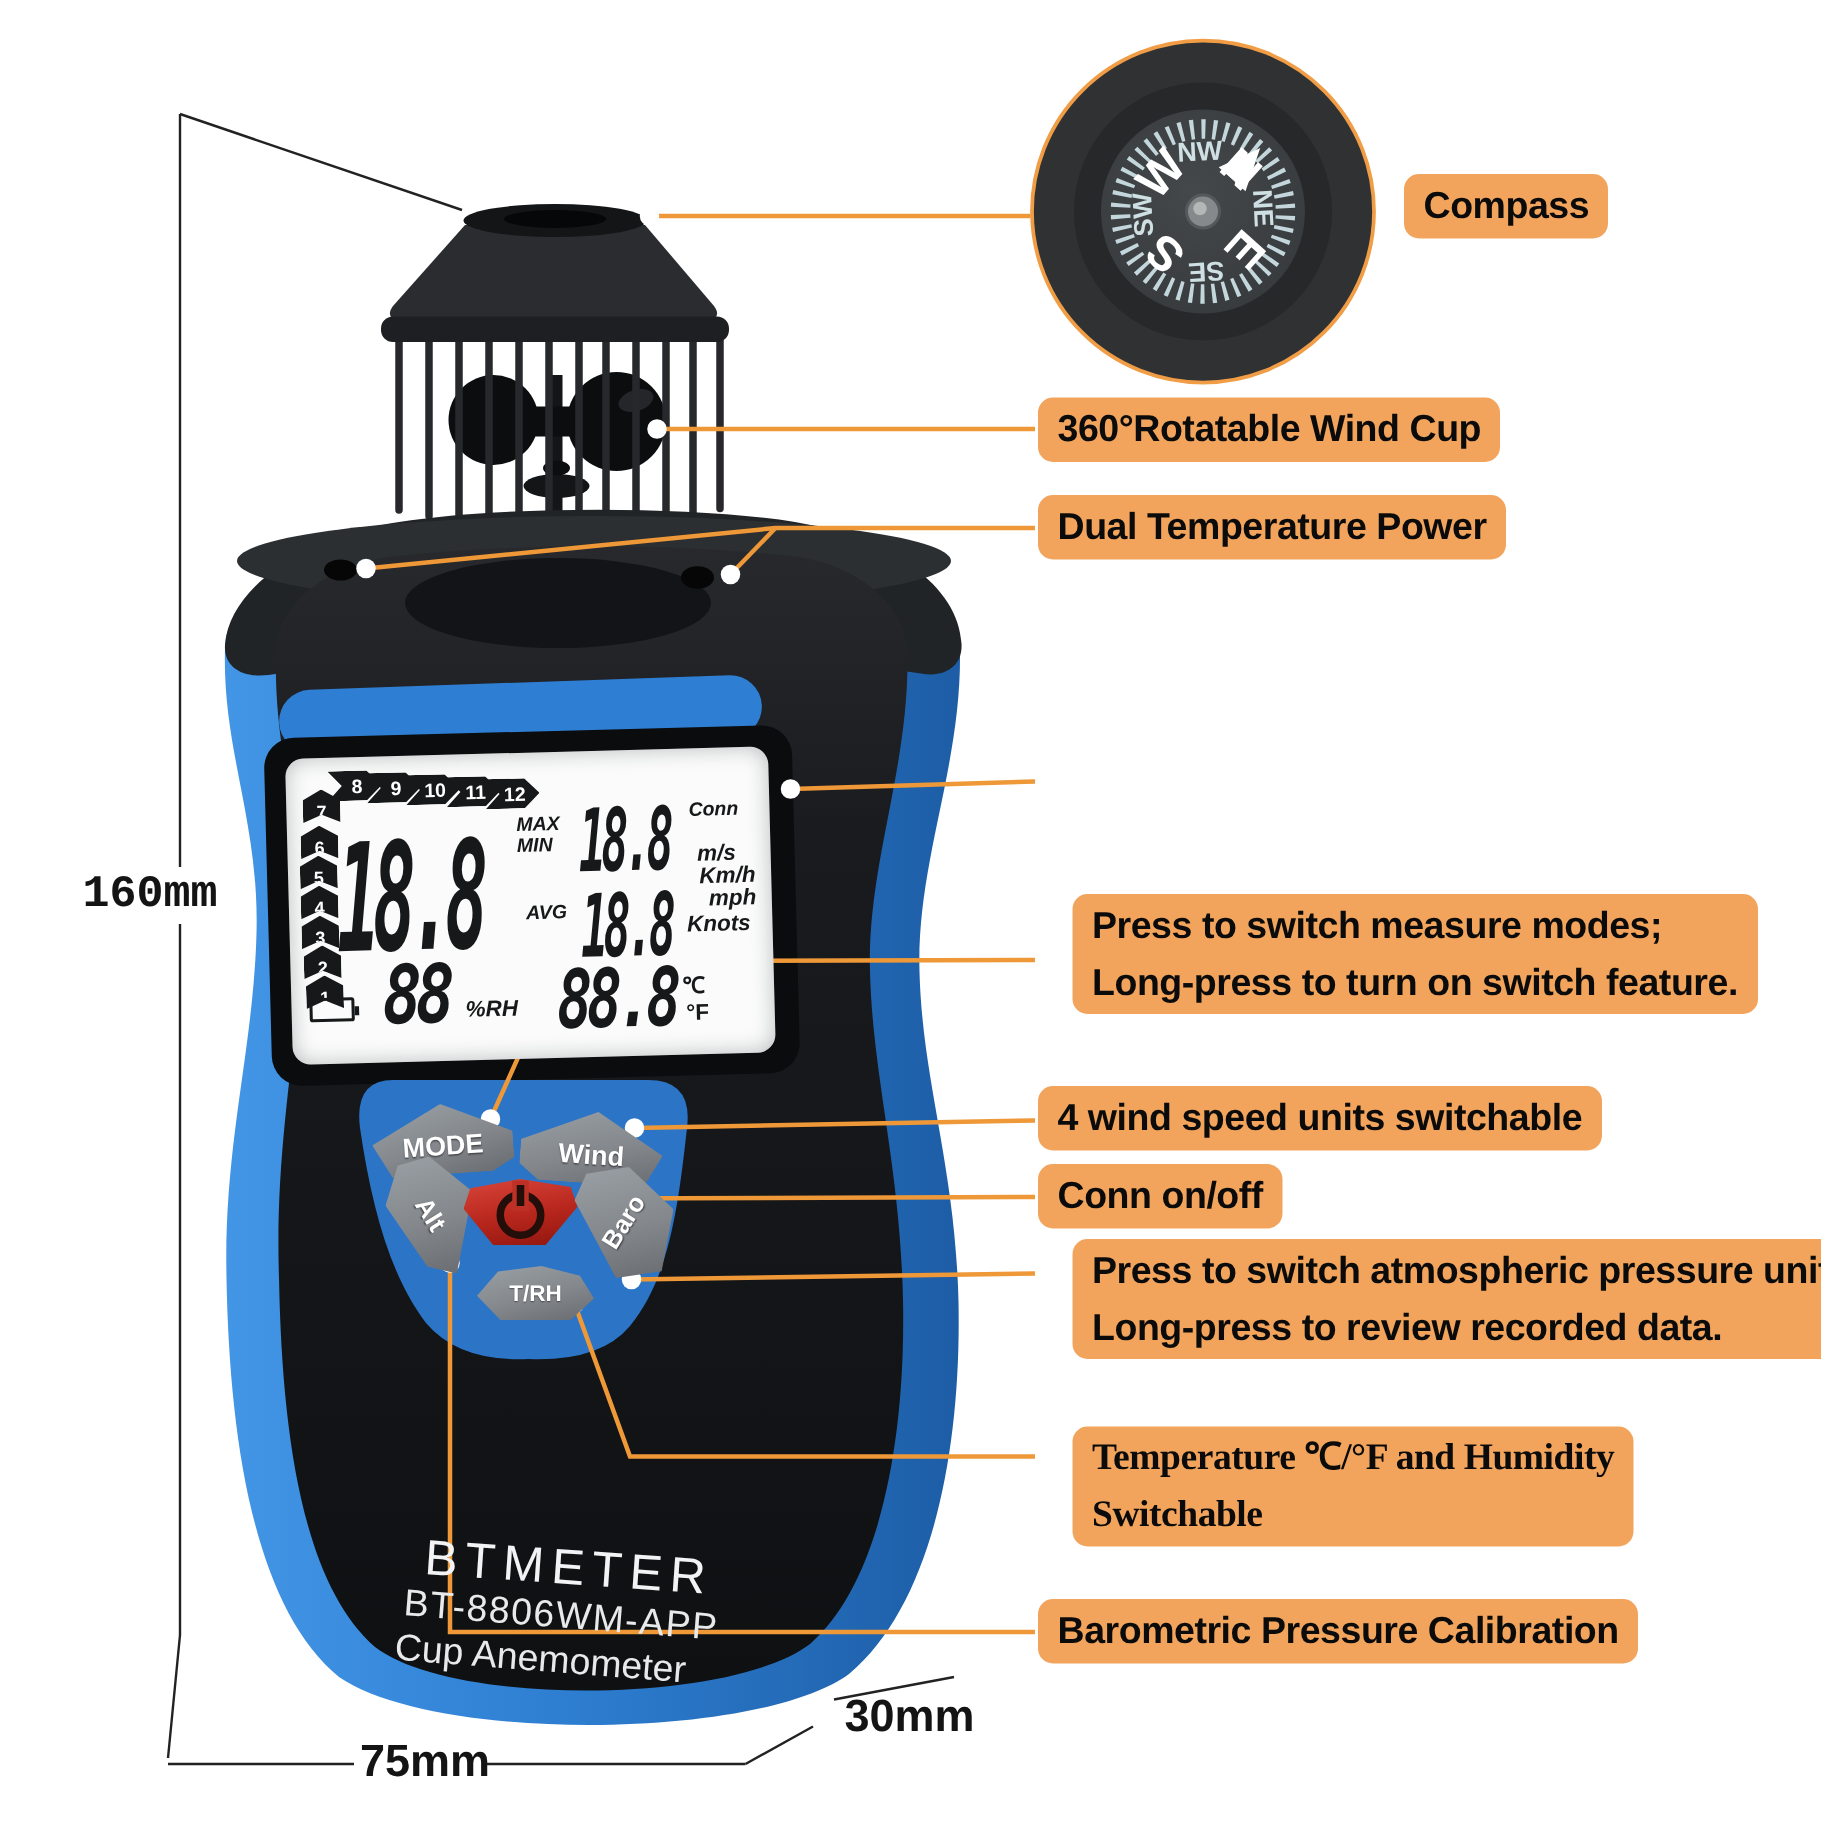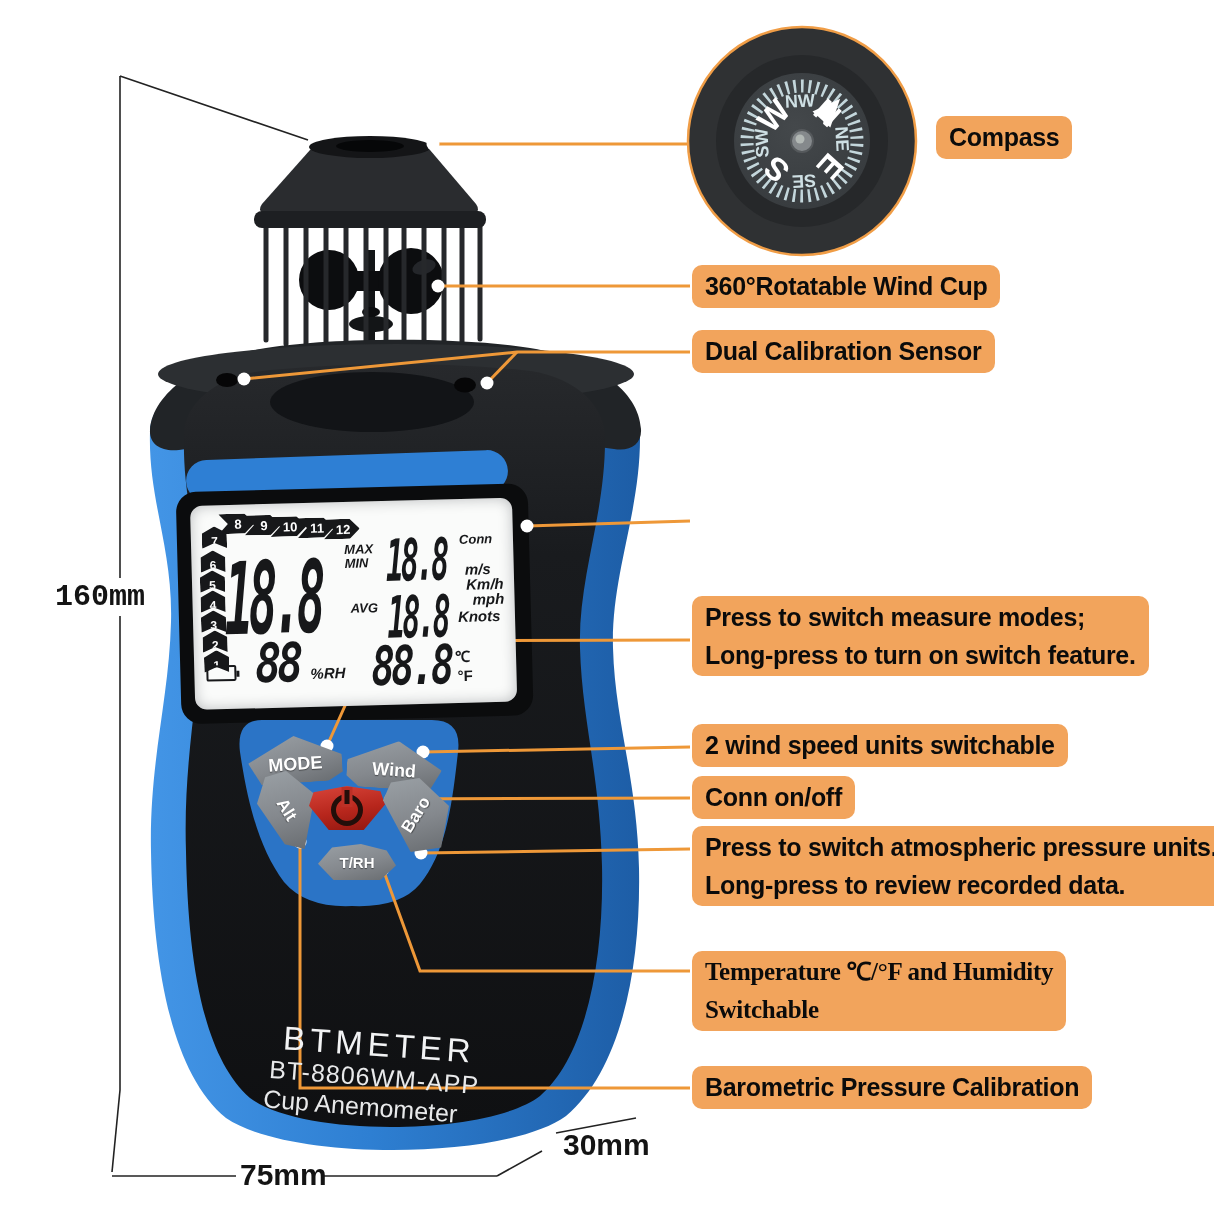--- a/index.html
+++ b/index.html
@@ -4,21 +4,21 @@
 <style>
   html,body{margin:0;padding:0;background:#fff;}
   .canvas{position:relative;width:1214px;height:1214px;background:#ffffff;overflow:hidden;
           font-family:"Liberation Sans",sans-serif;}
   .canvas svg.art{position:absolute;left:0;top:0;}
 
   
   .callout{position:absolute;background:#F2A45C;color:#0b0b0b;font-weight:bold;
            font-size:25px;line-height:39px;padding:2px 13px;border-radius:10px;
            white-space:nowrap;letter-spacing:-0.3px;}
-  .callout.multi{line-height:38px;}
+  .callout.multi{line-height:38px;margin-left:23px;}
 
   
   .dim{position:absolute;color:#141414;font-weight:600;font-size:30px;white-space:nowrap;}
 
   
   .lcd{position:absolute;left:190px;top:506px;width:322px;height:204px;background:#fafbfa;
        border-radius:12px;transform:rotate(-1.5deg);transform-origin:top left;
        box-shadow:inset 0 0 14px rgba(20,25,35,.28);}
   .lcd *{position:absolute;color:#17181a;}
   .seg{font-family:"DejaVu Sans Mono",monospace;font-weight:bold;font-style:italic;
@@ -259,26 +259,26 @@
     <span>Baro</span>
   </div>
   <div class="btn" id="btn-trh">T/RH</div>
 
   <div class="brandtxt" id="brand">BTMETER</div>
   <div class="brandtxt" id="model">BT-8806WM-APP</div>
   <div class="brandtxt" id="dtype">Cup Anemometer</div>
 
   <div class="callout" style="left:936px;top:116px;">Compass</div>
   <div class="callout" style="left:692px;top:265px;">360°Rotatable Wind Cup</div>
-  <div class="callout" style="left:692px;top:330px;">Dual Calibration Sensor</div>
+  <div class="callout" style="left:692px;top:330px;">Dual Temperature Power</div>
   <div class="callout multi" style="left:692px;top:596px;">
     <div>Press to switch measure modes;</div>
     <div>Long-press to turn on switch feature.</div>
   </div>
-  <div class="callout" style="left:692px;top:724px;">2 wind speed units switchable</div>
+  <div class="callout" style="left:692px;top:724px;">4 wind speed units switchable</div>
   <div class="callout" style="left:692px;top:776px;">Conn on/off</div>
   <div class="callout multi" style="left:692px;top:826px;">
     <div>Press to switch atmospheric pressure units.</div>
     <div>Long-press to review recorded data.</div>
   </div>
   <div class="callout multi" style="left:692px;top:951px;font-family:Liberation Serif, serif;">
     <div>Temperature ℃/°F and Humidity</div>
     <div>Switchable</div>
   </div>
   <div class="callout" style="left:692px;top:1066px;">Barometric Pressure Calibration</div>

